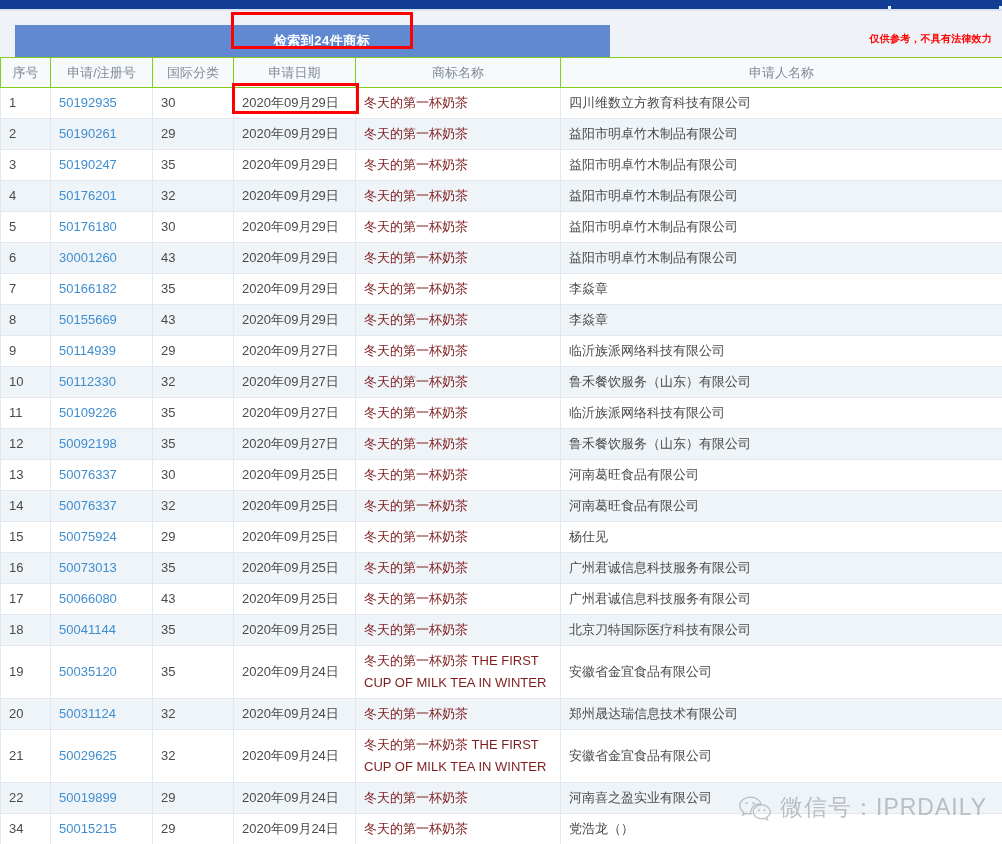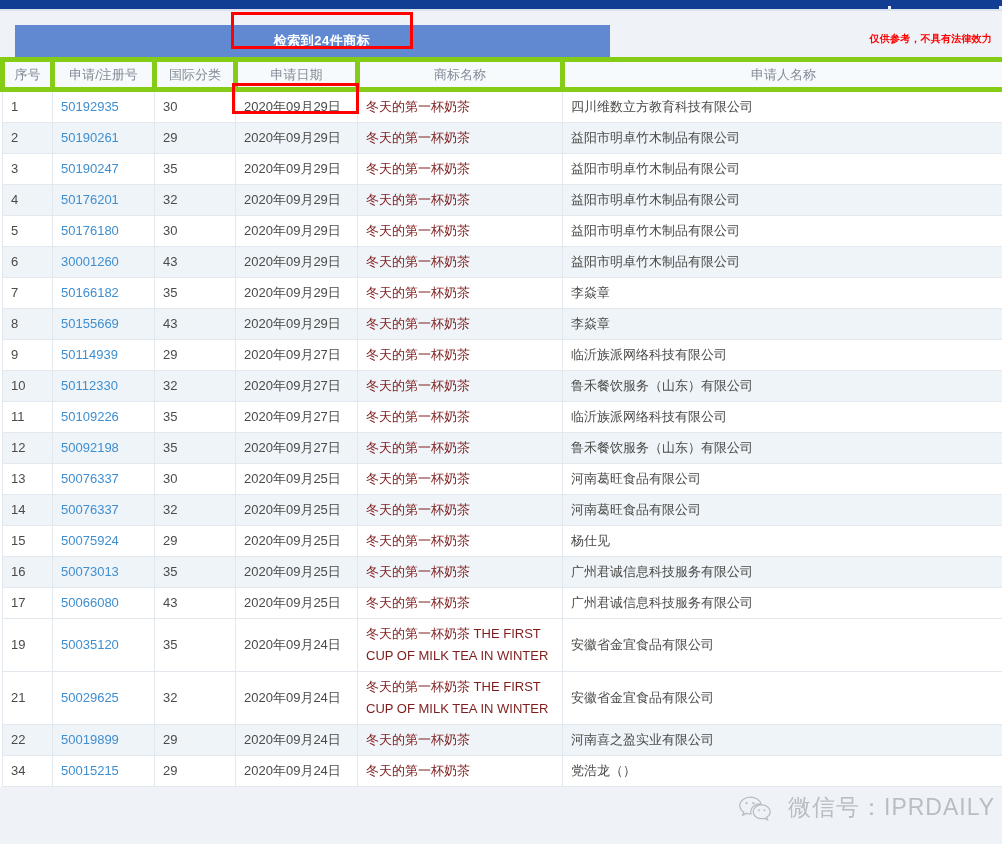--- a/index.html
+++ b/index.html
@@ -128,21 +128,21 @@
   table.results col.c-date  { width: 122px; }
   table.results col.c-name  { width: 205px; }
   table.results col.c-appl  { width: 442px; }
 
   table.results th {
     background: #f7fafc;
     color: #818a96;
     font-size: 13px;
     font-weight: normal;
     height: 30px;
-    border: 5px solid #84cc16;
+    border: 1px solid #84cc16;
     text-align: center;
     padding: 0 6px;
   }
 
   table.results td {
     border: 1px solid #e2e8ee;
     font-size: 13px;
     color: #4a4a48;
     height: 28px;
     padding: 4px 8px;
@@ -171,21 +171,21 @@
     word-break: break-word;
   }
 
   
   .watermark {
     position: absolute;
     left: 738px;
     top: 792px;
     display: flex;
     align-items: center;
-    gap: 16px;
+    gap: 8px;
     z-index: 30;
     pointer-events: none;
     opacity: 0.55;
   }
   .wm-icon {
     width: 34px;
     height: 26px;
     position: relative;
     flex: 0 0 auto;
   }
@@ -366,27 +366,43 @@
             <td class="appl">广州君诚信息科技服务有限公司</td>
           </tr>
           <tr class="plain">
             <td class="seq">17</td>
             <td class="appno"><a class="lnk">50066080</a></td>
             <td class="cls">43</td>
             <td class="date">2020年09月25日</td>
             <td class="tmname"><span class="tm-text">冬天的第一杯奶茶</span></td>
             <td class="appl">广州君诚信息科技服务有限公司</td>
           </tr>
+          <tr class="alt">
+            <td class="seq">18</td>
+            <td class="appno"><a class="lnk">50041144</a></td>
+            <td class="cls">35</td>
+            <td class="date">2020年09月25日</td>
+            <td class="tmname"><span class="tm-text">冬天的第一杯奶茶</span></td>
+            <td class="appl">北京刀特国际医疗科技有限公司</td>
+          </tr>
           <tr class="plain">
             <td class="seq">19</td>
             <td class="appno"><a class="lnk">50035120</a></td>
             <td class="cls">35</td>
             <td class="date">2020年09月24日</td>
             <td class="tmname"><span class="tm-text">冬天的第一杯奶茶 THE FIRST CUP OF MILK TEA IN WINTER</span></td>
             <td class="appl">安徽省金宜食品有限公司</td>
+          </tr>
+          <tr class="alt">
+            <td class="seq">20</td>
+            <td class="appno"><a class="lnk">50031124</a></td>
+            <td class="cls">32</td>
+            <td class="date">2020年09月24日</td>
+            <td class="tmname"><span class="tm-text">冬天的第一杯奶茶</span></td>
+            <td class="appl">郑州晟达瑞信息技术有限公司</td>
           </tr>
           <tr class="plain">
             <td class="seq">21</td>
             <td class="appno"><a class="lnk">50029625</a></td>
             <td class="cls">32</td>
             <td class="date">2020年09月24日</td>
             <td class="tmname"><span class="tm-text">冬天的第一杯奶茶 THE FIRST CUP OF MILK TEA IN WINTER</span></td>
             <td class="appl">安徽省金宜食品有限公司</td>
           </tr>
           <tr class="alt">

